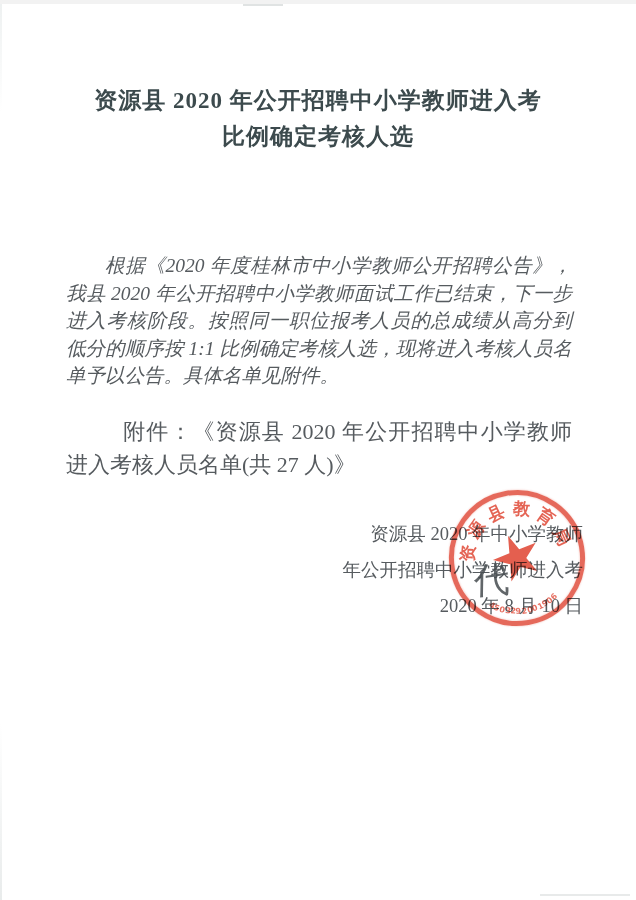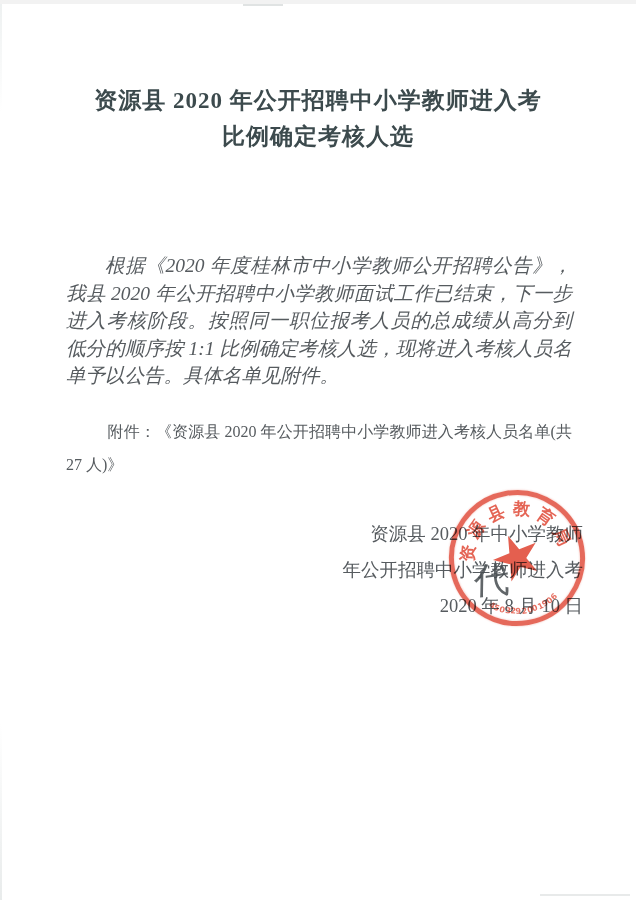--- a/index.html
+++ b/index.html
@@ -29,21 +29,21 @@
     position:absolute;top:248px;left:66px;width:506px;
     font-size:19.5px;line-height:27.5px;
     color:var(--body-ink);
     text-align:justify;
     text-indent:2em;
     margin:0;
     font-style:italic;
   }
   .attachment-par{
     position:absolute;top:411px;left:66px;width:506px;
-    font-size:16px;line-height:33px;
+    font-size:22px;line-height:33px;
     color:var(--body-ink);
     text-align:justify;
     text-indent:2.6em;
     margin:0;
   }
   .signature{
     position:absolute;top:512px;left:283px;width:300px;
     text-align:right;
     font-size:18.5px;line-height:36px;
     color:var(--body-ink);

